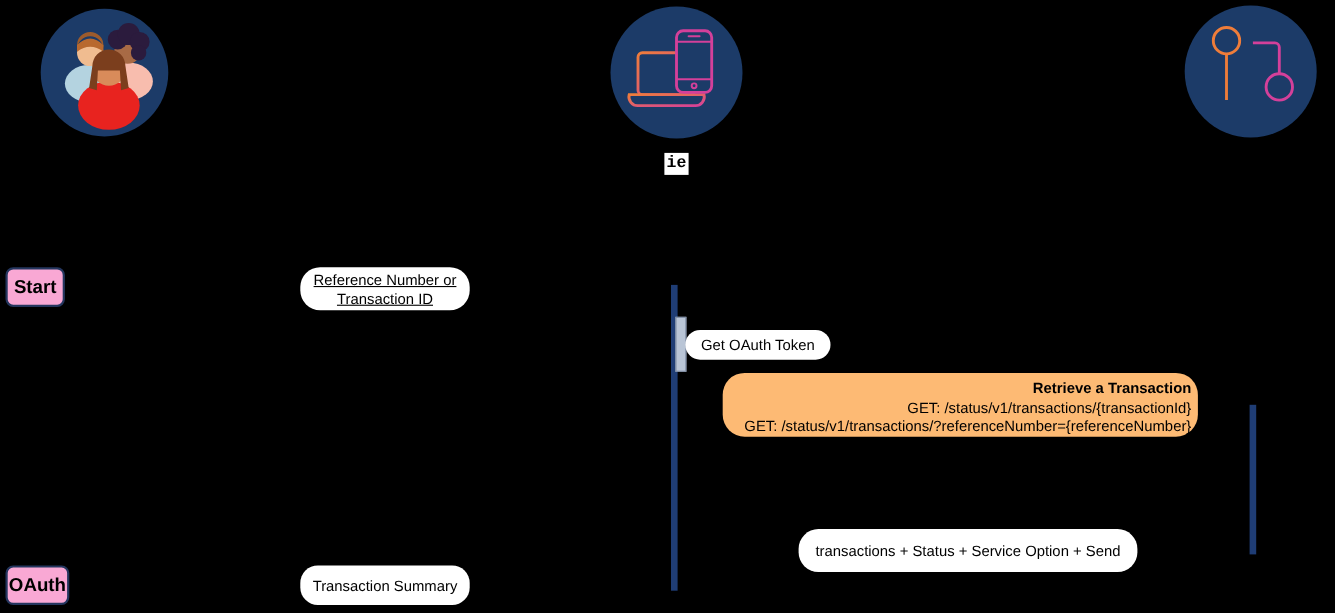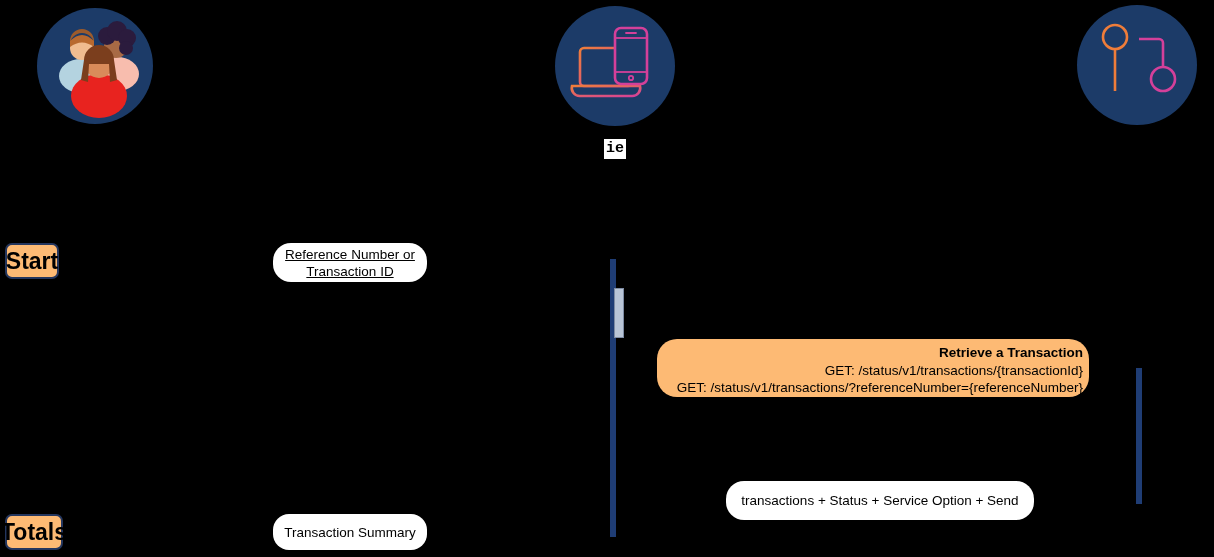--- a/index.html
+++ b/index.html
@@ -52,26 +52,26 @@
   .activation {
     position: absolute;
     background: #b9c5d6;
     border: 1px solid #7d8ba3;
     box-sizing: border-box;
   }
 
   
   .terminal {
     position: absolute;
-    background: #fdba74;
+    background: #f9a8d4;
     border: 2px solid #24365e;
     border-radius: 7px;
     color: #000000;
     font-weight: bold;
-    font-size: 23px;
+    font-size: 17px;
     display: flex;
     align-items: center;
     justify-content: center;
     box-sizing: border-box;
   }
 
   
   .pill {
     position: absolute;
     background: #ffffff;
@@ -181,28 +181,31 @@
   <div class="lifeline" style="left:610px; top:259px; width:6px; height:278px;"></div>
   <div class="lifeline" style="left:1136px; top:368px; width:6px; height:136px;"></div>
 
   <div class="activation" style="left:614px; top:288px; width:10px; height:50px;"></div>
 
   <div class="terminal" style="left:5px; top:243px; width:54px; height:36px;">
     <span>Start</span>
   </div>
 
   <div class="terminal" style="left:5px; top:514px; width:58px; height:36px;">
-    <span>Totals</span>
+    <span>OAuth</span>
   </div>
 
   <div class="pill two-line" style="left:273px; top:243px; width:154px; height:39px; flex-direction:column;text-decoration:underline;">
     <span>Reference Number or</span>
     <span>Transaction ID</span>
   </div>
 
+  <div class="pill" style="left:623px; top:300px; width:132px; height:27px;">
+    <span>Get OAuth Token</span>
+  </div>
 
   <div class="note-box" style="left:657px; top:339px; width:432px; height:58px;">
     <span class="note-title">Retrieve a Transaction</span>
     <span class="note-line">GET: /status/v1/transactions/{transactionId}</span>
     <span class="note-line">GET: /status/v1/transactions/?referenceNumber={referenceNumber}</span>
   </div>
 
   <div class="pill two-line" style="left:726px; top:481px; width:308px; height:39px; flex-direction:column;">
     <span>transactions + Status + Service Option + Send</span>
   </div>

